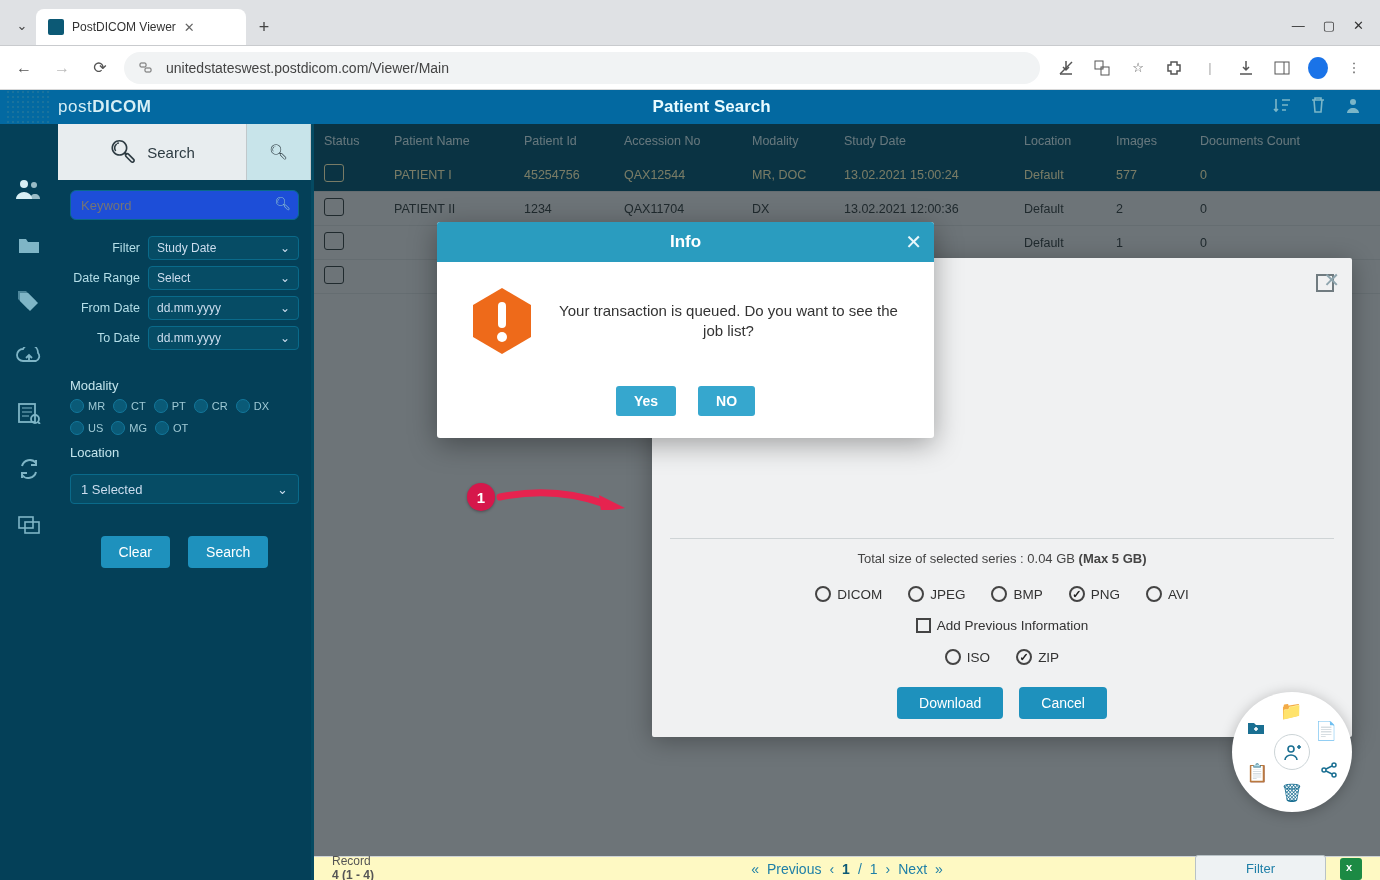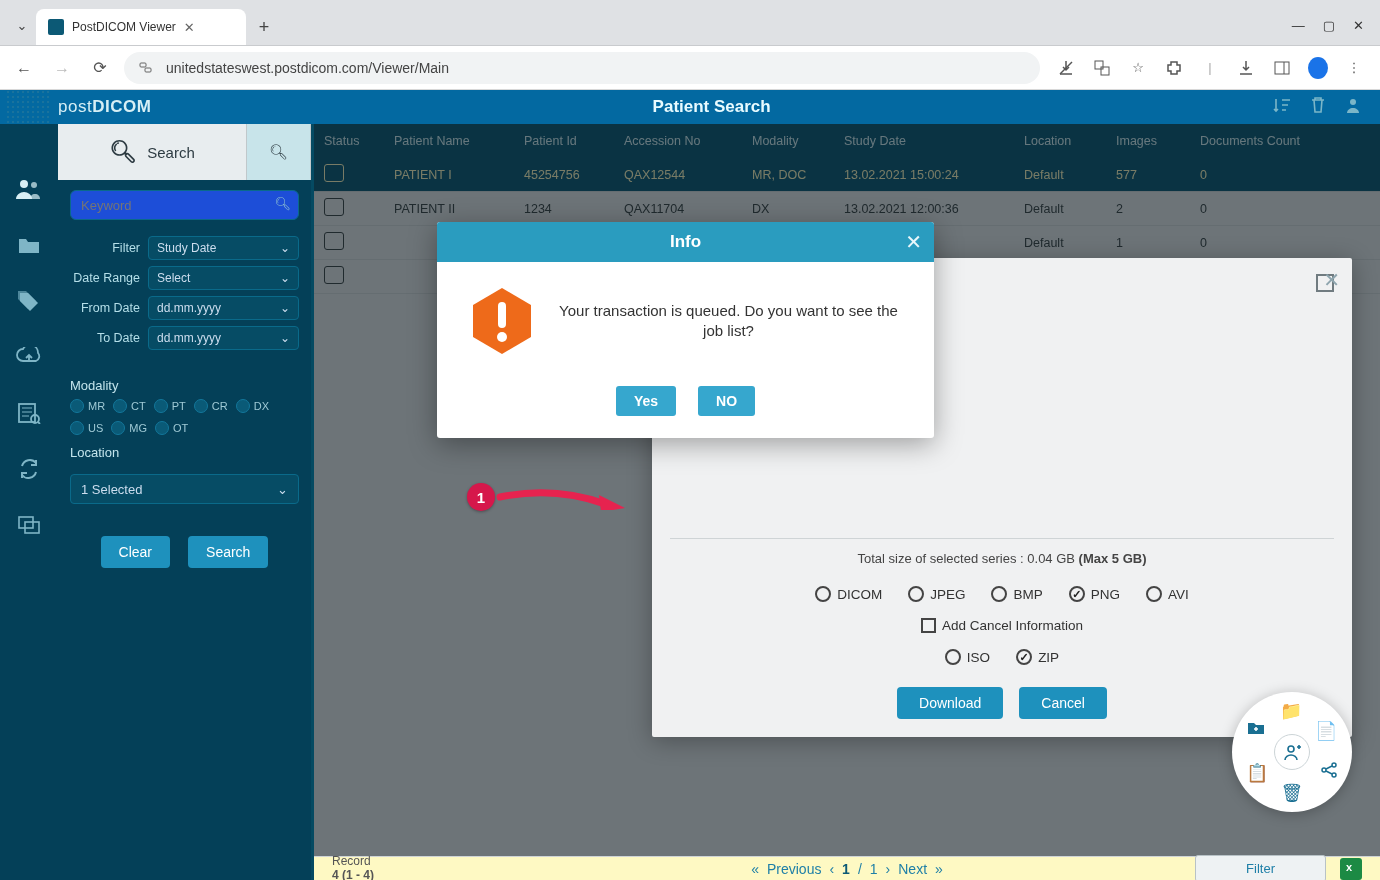--- a/index.html
+++ b/index.html
@@ -473,21 +473,21 @@
               <span>PNG</span>
             </div>
           <div class="opt">
               <span class="oring"></span>
               <span>AVI</span>
             </div>
         </div>
         <div class="opt-row">
           <div class="opt">
               <span class="osq"></span>
-              <span>Add Cancel Information</span>
+              <span>Add Previous Information</span>
             </div>
         </div>
         <div class="opt-row">
           <div class="opt">
               <span class="oring"></span>
               <span>ISO</span>
             </div>
           <div class="opt">
               <span class="oring sel"></span>
               <span>ZIP</span>

